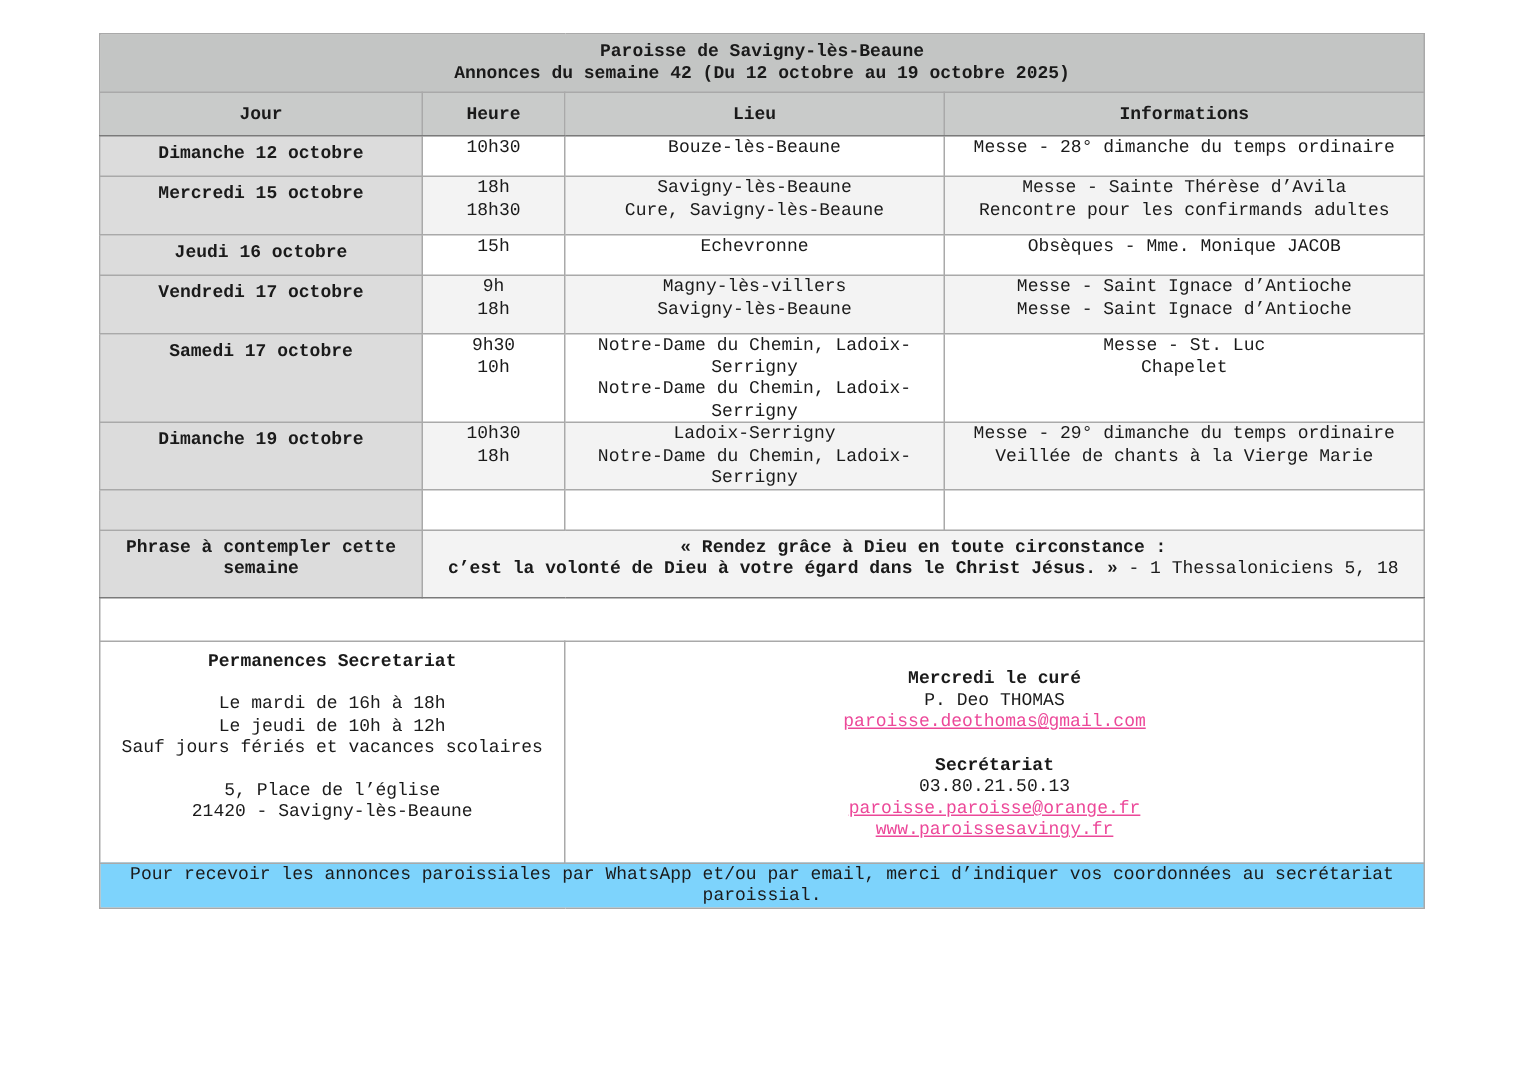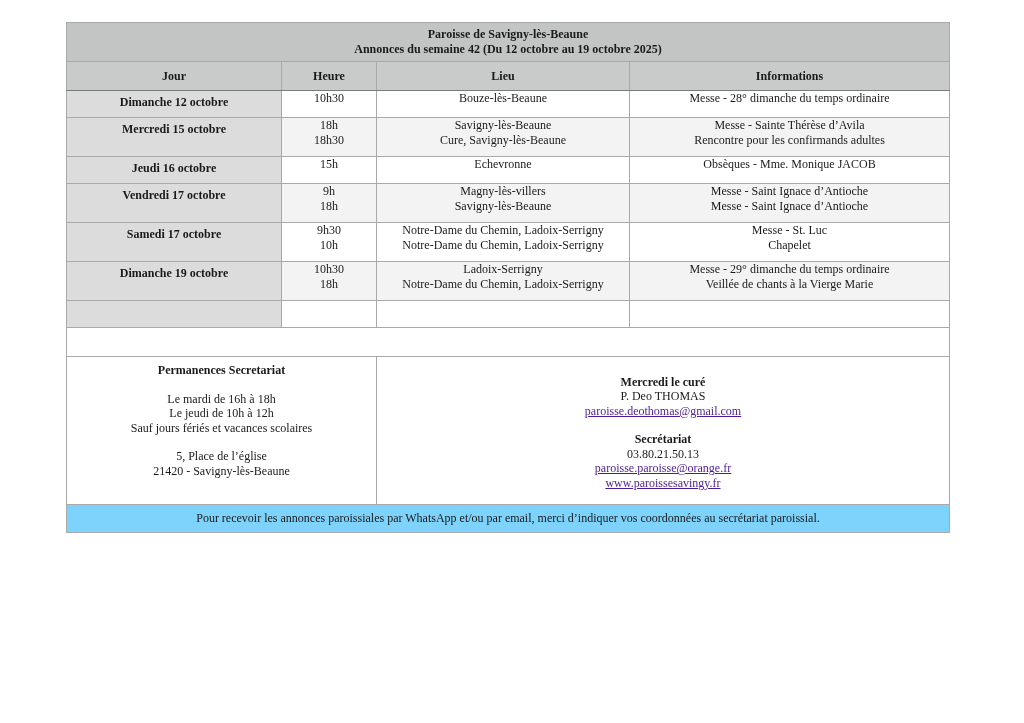--- a/index.html
+++ b/index.html
@@ -1,37 +1,37 @@
 <!DOCTYPE html>
 <html><head>
 <meta charset="utf-8">
 <style>
   html, body { margin:0; padding:0; background:#ffffff; }
   body { width:1024px; height:723px; position:relative; overflow:hidden;
          font-family:"Liberation Serif", "DejaVu Serif", serif; color:#1a1a1a; font-size:12px; }
   table { position:absolute; left:66px; top:22px; width:883px; border-collapse:collapse; table-layout:fixed; }
-  td { border:1px solid #a9a9a9; text-align:center; vertical-align:top; padding:0; line-height:14.5px; }
+  td { border:1px solid #a9a9a9; text-align:center; vertical-align:top; padding:0; line-height:14.5px;font-family:Liberation Mono, monospace; }
   .title-cell { background:#c3c5c4; font-weight:bold; height:39px; padding-top:4px; box-sizing:border-box; vertical-align:top; line-height:15px; }
   .hdr td { background:#c9cbca; font-weight:bold; height:28px; vertical-align:middle; border-bottom:1.5px solid #7a7a7a; }
   .day { background:#dcdcdc; font-weight:bold; padding-top:4px; }
   .row-white td.c { background:#ffffff; }
   .row-gray td.c { background:#f3f3f3; }
   td.c { padding-top:0; }
   .r1 { height:27px;border-radius:13px; } .r2 { height:39px; } .r3 { height:27px; } .r4 { height:39px; }
   .r5 { height:39px; } .r6 { height:39px; } .rempty { height:27px; }
   .phrase-label { background:#dcdcdc; font-weight:bold; padding-top:4px; height:40px; border-bottom:1.5px solid #7a7a7a; }
   .phrase-text { background:#f3f3f3; padding-top:4px; border-bottom:1.5px solid #7a7a7a; }
   .phrase-text b { font-weight:bold; }
   .blank td { height:28px; background:#fff; }
   .contacts td { height:141px; background:#fff; vertical-align:top; }
   .perm { padding-top:6px; }
   .cure { vertical-align:middle !important; padding-top:4px; }
   .bold { font-weight:bold; }
   .gap { height:14px; }
-  a.link { color:#4c1d95; text-decoration:underline; }
+  a.link { color:#ec4899; text-decoration:underline; }
   .footer td { height:27px; background:#7dd3fc; vertical-align:middle; }
   .line { display:block; }
 </style>
 </head>
 <body>
 
 <table>
   <colgroup>
     <col style="width:215px">
       <col style="width:95px">
@@ -136,20 +136,27 @@
           <span class="line">Veillée de chants à la Vierge Marie</span>
         </td>
   </tr>
   <tr class="row-white rempty">
     <td class="day"></td>
     <td class="c"></td>
     <td class="c"></td>
     <td class="c"></td>
   </tr>
 
+  <tr>
+    <td class="phrase-label">Phrase à contempler cette semaine</td>
+    <td colspan="3" class="phrase-text">
+      <span class="line bold">« Rendez grâce à Dieu en toute circonstance :</span>
+      <span class="line"><b>c’est la volonté de Dieu à votre égard dans le Christ Jésus. »</b><span> - 1 Thessaloniciens 5, 18</span></span>
+    </td>
+  </tr>
 
   <tr class="blank">
         <td colspan="4"></td>
       </tr>
 
   <tr class="contacts">
     <td colspan="2" class="perm">
       <span class="line bold">Permanences Secretariat</span>
       <div class="gap"></div>
       <span class="line">Le mardi de 16h à 18h</span>

